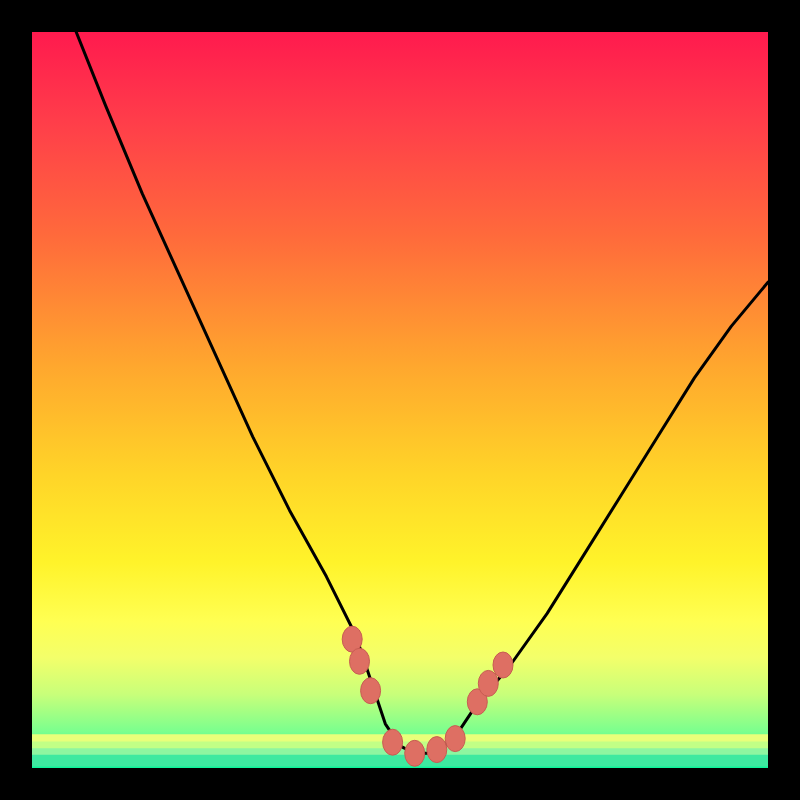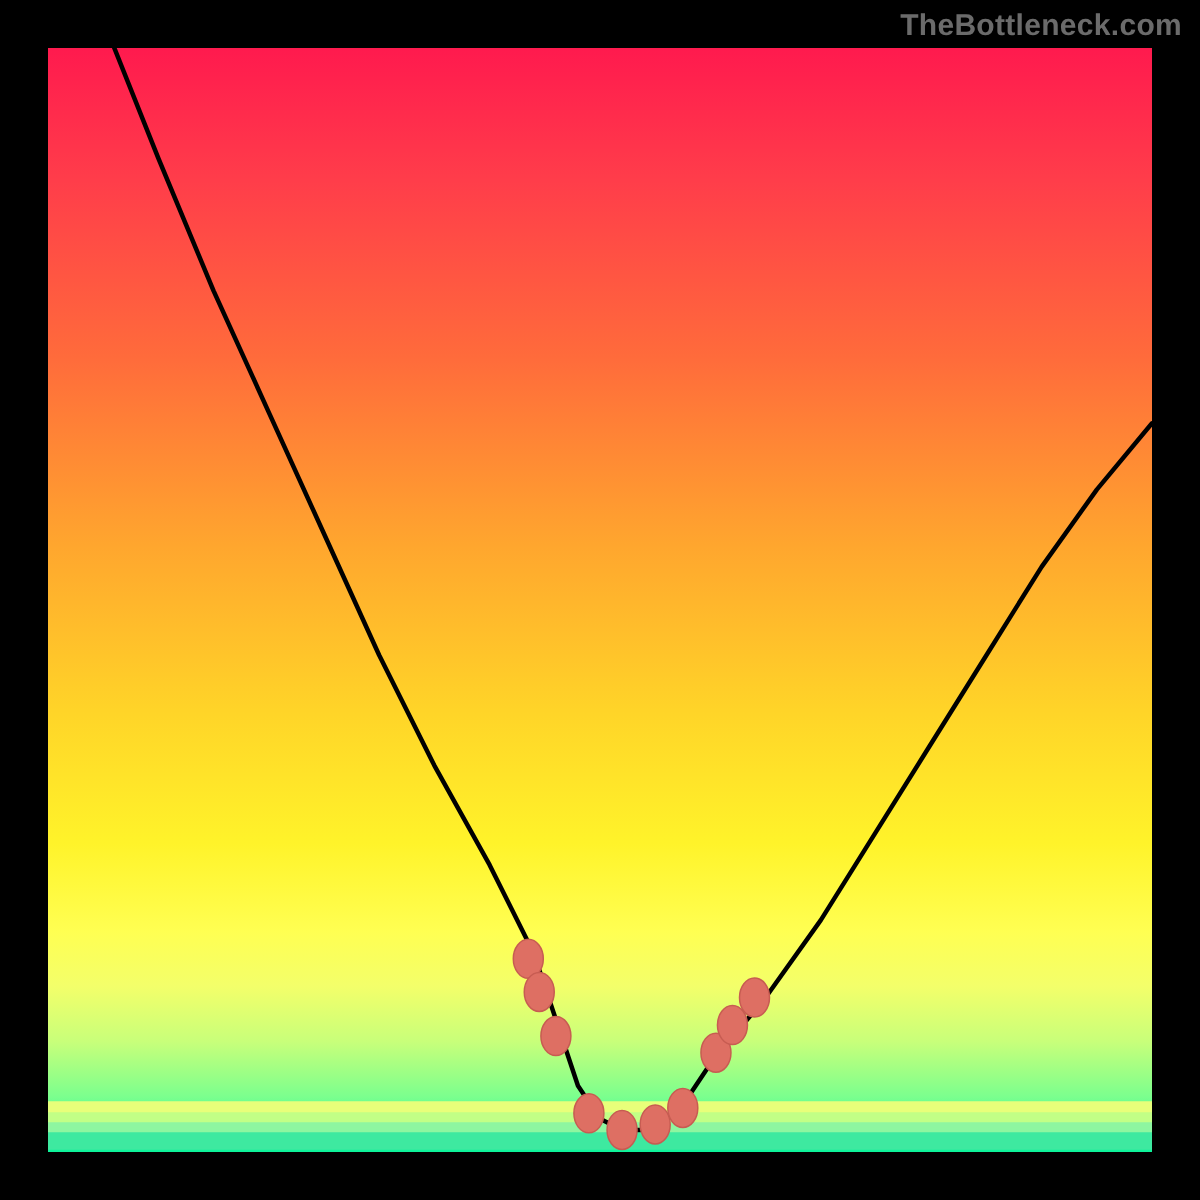--- a/index.html
+++ b/index.html
@@ -75,14 +75,13 @@
           <ellipse cx="360.6" cy="710.2" rx="10" ry="13" fill="#de6f63" stroke="#c75c52" stroke-width="1"></ellipse>
           <ellipse cx="382.7" cy="721.3" rx="10" ry="13" fill="#de6f63" stroke="#c75c52" stroke-width="1"></ellipse>
           <ellipse cx="404.8" cy="717.6" rx="10" ry="13" fill="#de6f63" stroke="#c75c52" stroke-width="1"></ellipse>
           <ellipse cx="423.2" cy="706.6" rx="10" ry="13" fill="#de6f63" stroke="#c75c52" stroke-width="1"></ellipse>
           <ellipse cx="445.3" cy="669.8" rx="10" ry="13" fill="#de6f63" stroke="#c75c52" stroke-width="1"></ellipse>
           <ellipse cx="456.3" cy="651.4" rx="10" ry="13" fill="#de6f63" stroke="#c75c52" stroke-width="1"></ellipse>
           <ellipse cx="471.0" cy="633.0" rx="10" ry="13" fill="#de6f63" stroke="#c75c52" stroke-width="1"></ellipse>
         </g>
     </svg>
   </div>
-  <div class="watermark">TheBottleneck.com</div>
 </div>
 
 </body></html>

